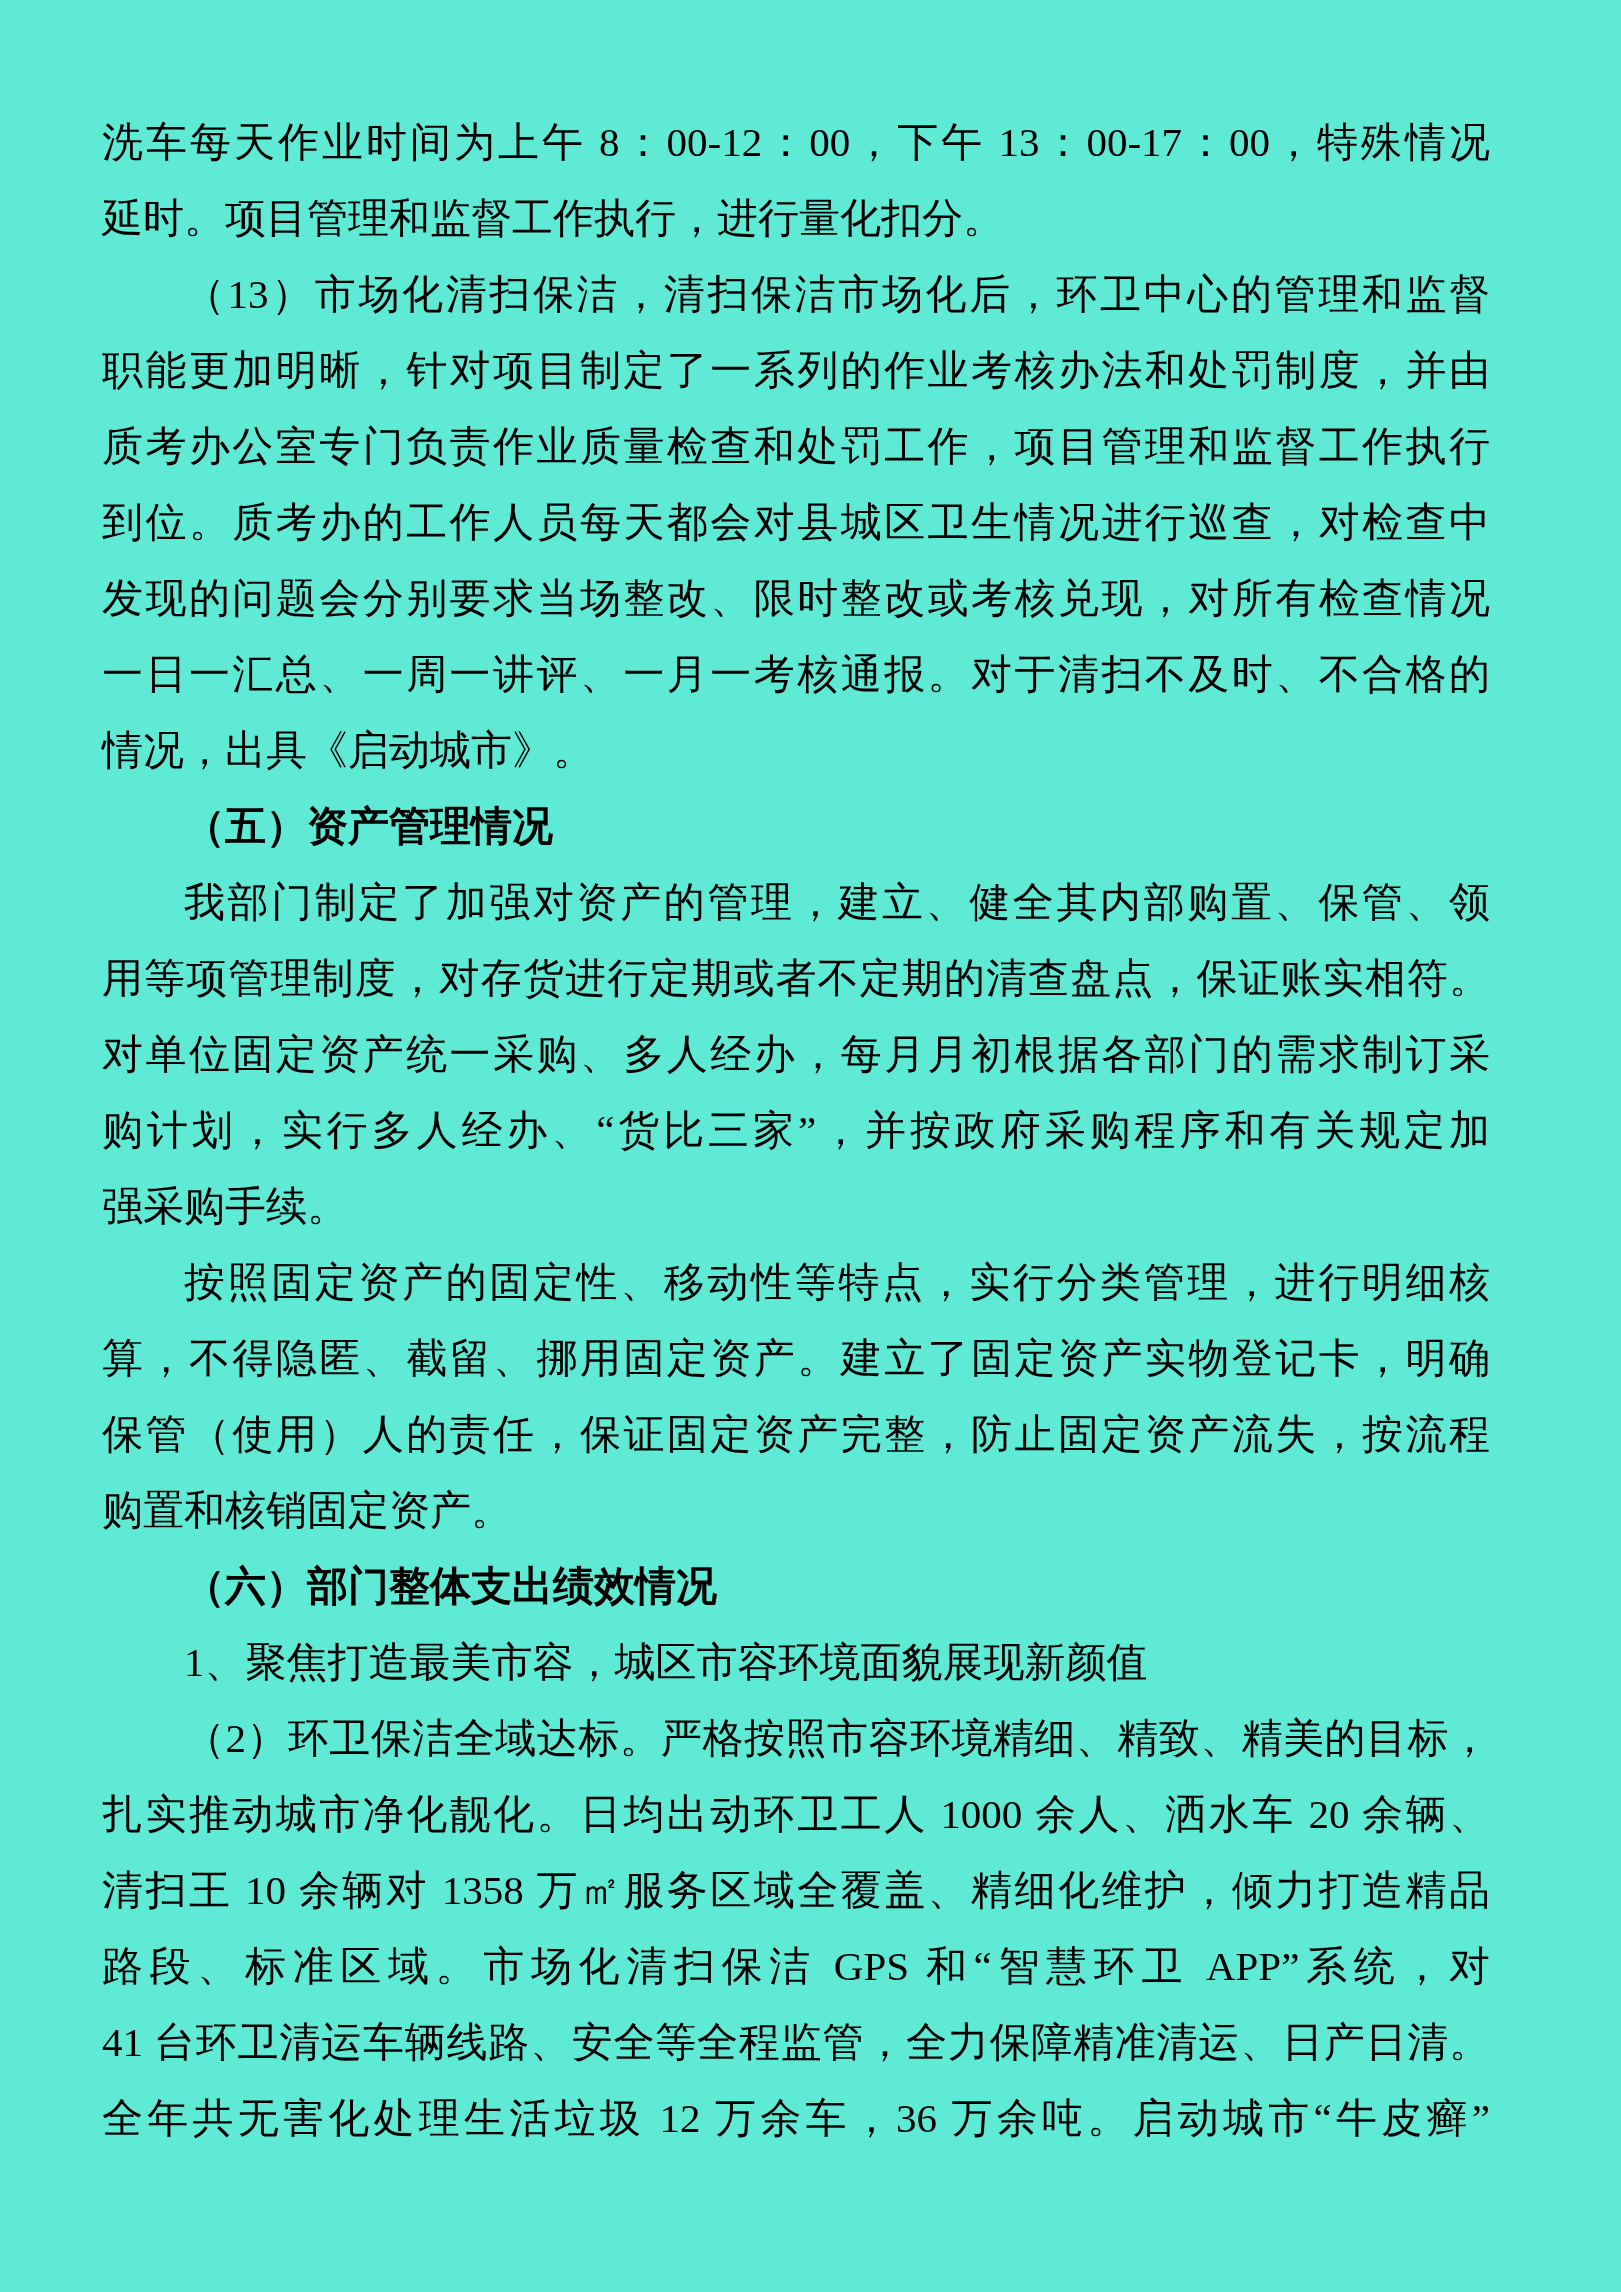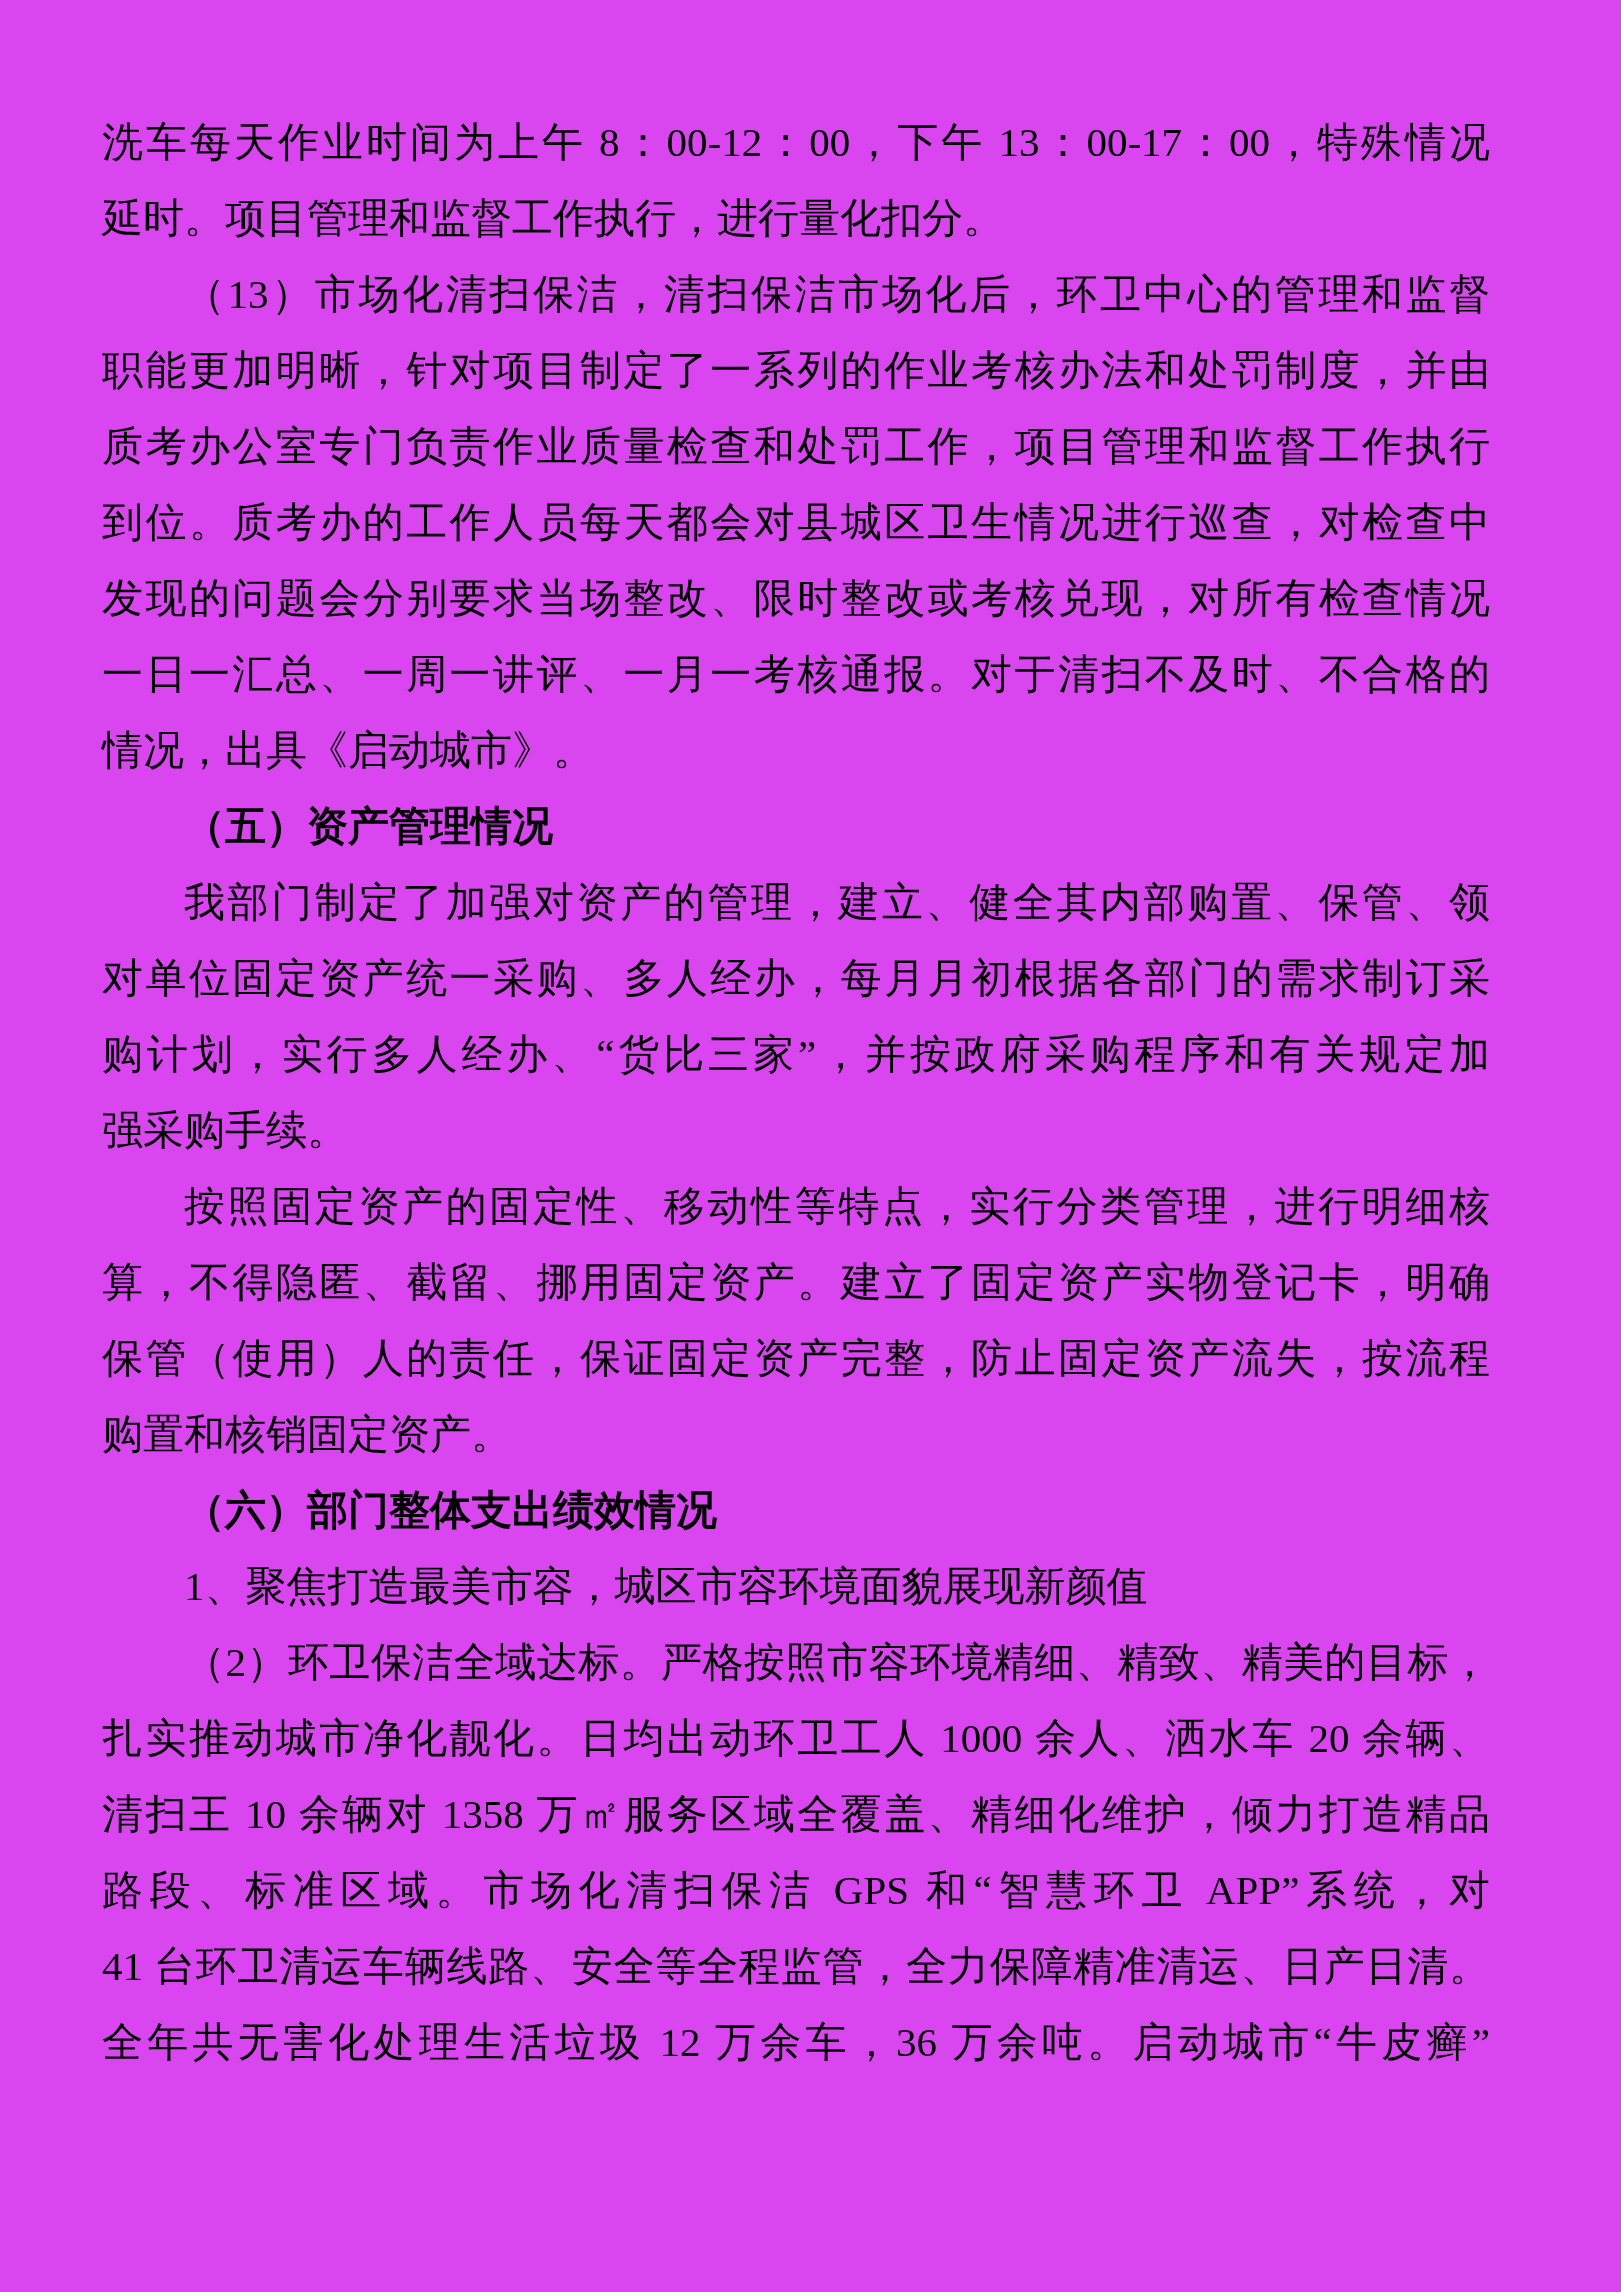--- a/index.html
+++ b/index.html
@@ -40,33 +40,34 @@
     text-indent: 82px; 
   }
   .line.heading {
     font-weight: 700;
     font-family: "Liberation Serif", "DejaVu Serif", serif;
   }
 </style>
 </head>
 <body>
 
-<main class="page" style="background: #d946ef;">
+<main class="page" style="background: #5eead4;">
   <section class="doc-body" id="doc-body" style="color: rgb(0, 0, 0);">
       <div class="line fill">洗车每天作业时间为上午 8：00-12：00，下午 13：00-17：00，特殊情况</div>
       <div class="line">延时。项目管理和监督工作执行，进行量化扣分。</div>
       <div class="line indent fill">（13）市场化清扫保洁，清扫保洁市场化后，环卫中心的管理和监督</div>
       <div class="line fill">职能更加明晰，针对项目制定了一系列的作业考核办法和处罚制度，并由</div>
       <div class="line fill">质考办公室专门负责作业质量检查和处罚工作，项目管理和监督工作执行</div>
       <div class="line fill">到位。质考办的工作人员每天都会对县城区卫生情况进行巡查，对检查中</div>
       <div class="line fill">发现的问题会分别要求当场整改、限时整改或考核兑现，对所有检查情况</div>
       <div class="line fill">一日一汇总、一周一讲评、一月一考核通报。对于清扫不及时、不合格的</div>
       <div class="line">情况，出具《启动城市》。</div>
       <div class="line heading indent">（五）资产管理情况</div>
       <div class="line indent fill">我部门制定了加强对资产的管理，建立、健全其内部购置、保管、领</div>
+      <div class="line fill">用等项管理制度，对存货进行定期或者不定期的清查盘点，保证账实相符。</div>
       <div class="line fill">对单位固定资产统一采购、多人经办，每月月初根据各部门的需求制订采</div>
       <div class="line fill">购计划，实行多人经办、“货比三家”，并按政府采购程序和有关规定加</div>
       <div class="line">强采购手续。</div>
       <div class="line indent fill">按照固定资产的固定性、移动性等特点，实行分类管理，进行明细核</div>
       <div class="line fill">算，不得隐匿、截留、挪用固定资产。建立了固定资产实物登记卡，明确</div>
       <div class="line fill">保管（使用）人的责任，保证固定资产完整，防止固定资产流失，按流程</div>
       <div class="line">购置和核销固定资产。</div>
       <div class="line heading indent">（六）部门整体支出绩效情况</div>
       <div class="line indent">1、聚焦打造最美市容，城区市容环境面貌展现新颜值</div>
       <div class="line indent fill">（2）环卫保洁全域达标。严格按照市容环境精细、精致、精美的目标，</div>

